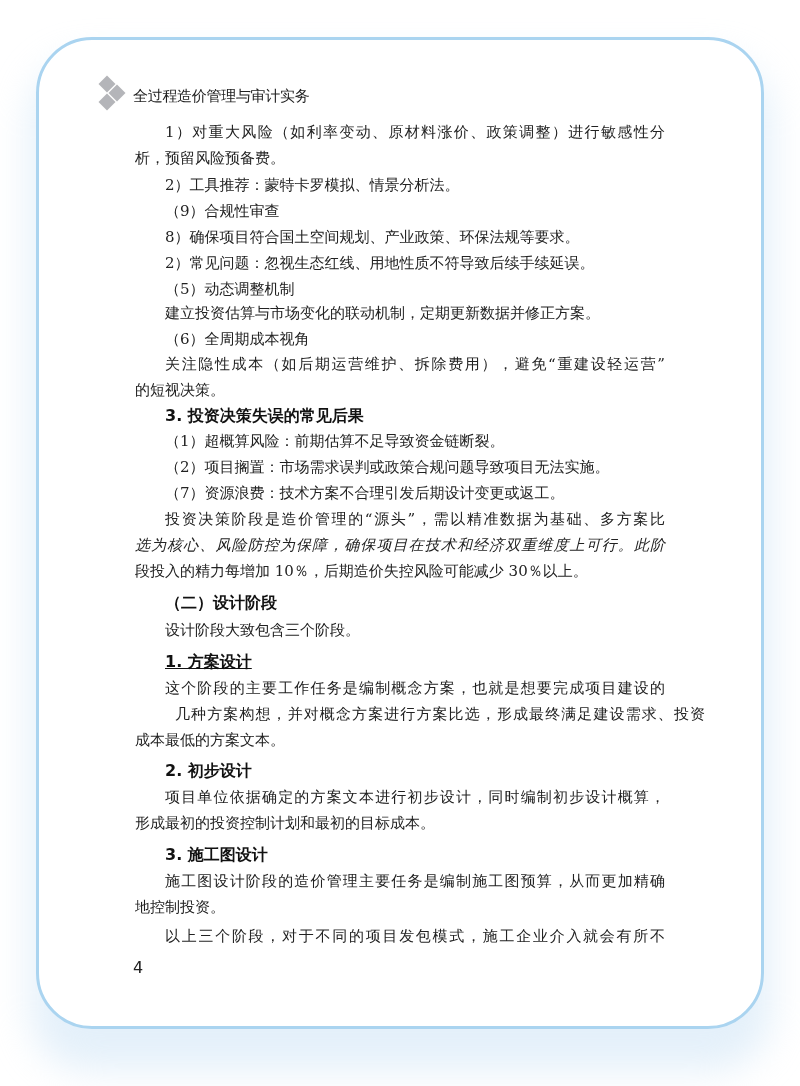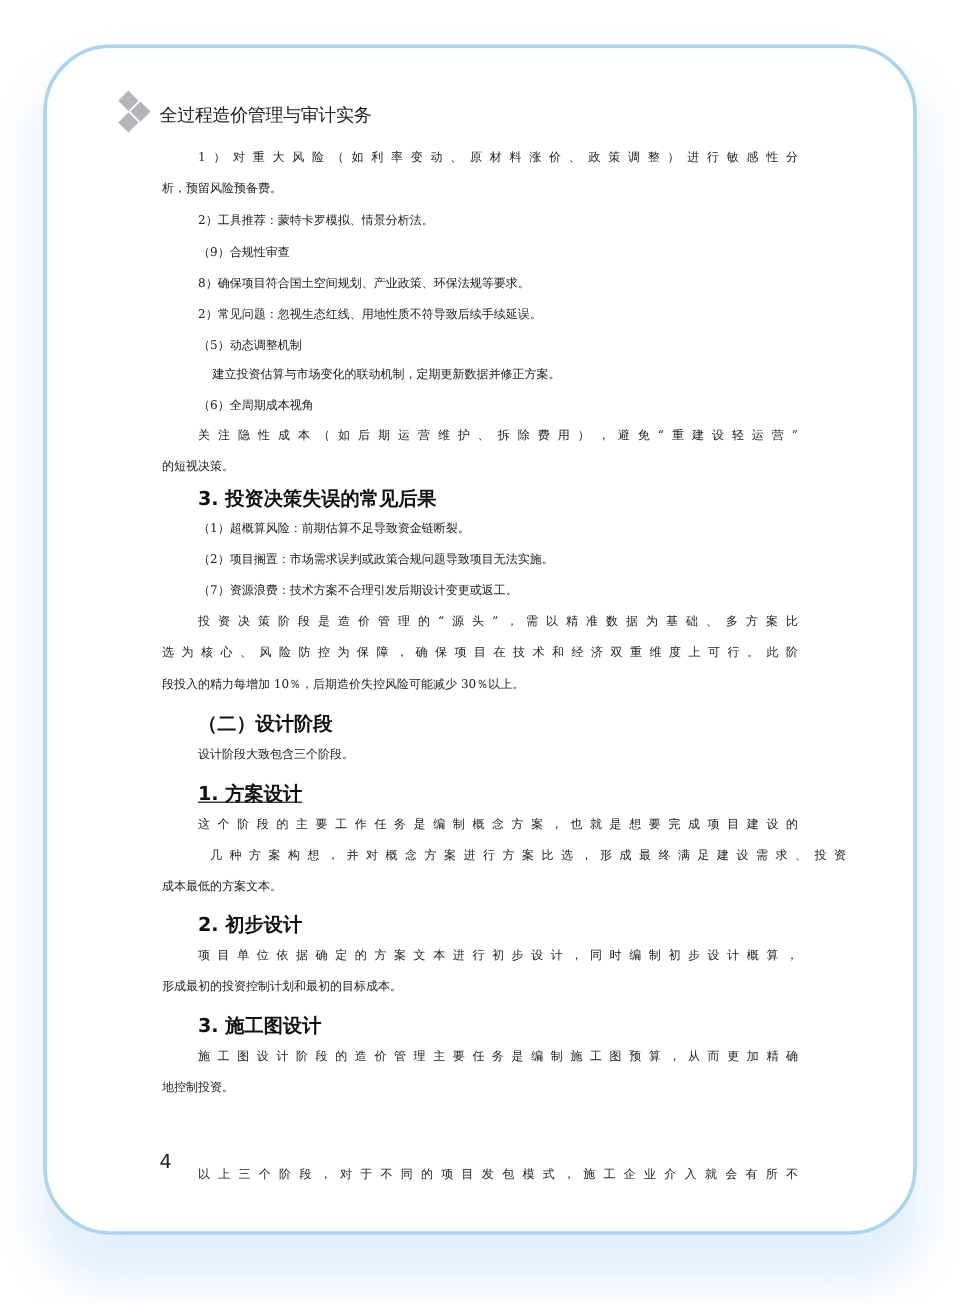--- a/index.html
+++ b/index.html
@@ -58,21 +58,21 @@
       font-family: "DejaVu Sans", "Liberation Sans", sans-serif;
       font-size: 15px;
       color: #222;
       letter-spacing: -0.3px;
     }
     .line {
       position: absolute;
       left: 135px;
       width: 530px;
       white-space: nowrap;
-      font-size: 10px;
+      font-size: 15px;
       color: #222;
       line-height: 20px;
       text-align: justify;
       text-align-last: justify;
       letter-spacing: 0;
     }
     .line.last {
       text-align-last: left;
     }
     .indent {
@@ -108,39 +108,39 @@
 </div>
 
 <div id="body-text">
   <div class="line indent" style="top: 122px;">1）对重大风险（如利率变动、原材料涨价、政策调整）进行敏感性分</div>
   <div class="line last" style="top: 148px;">析，预留风险预备费。</div>
   <div class="line indent last" style="top: 175px;">2）工具推荐：蒙特卡罗模拟、情景分析法。</div>
   <div class="line indent last" style="top: 201px;">（9）合规性审查</div>
   <div class="line indent last" style="top: 227px;">8）确保项目符合国土空间规划、产业政策、环保法规等要求。</div>
   <div class="line indent last" style="top: 253px;">2）常见问题：忽视生态红线、用地性质不符导致后续手续延误。</div>
   <div class="line indent last" style="top: 279px;">（5）动态调整机制</div>
-  <div class="line indent last" style="top: 303px; margin-left: 12px;">建立投资估算与市场变化的联动机制，定期更新数据并修正方案。</div>
+  <div class="line indent last" style="top: 303px;">建立投资估算与市场变化的联动机制，定期更新数据并修正方案。</div>
   <div class="line indent last" style="top: 329px;">（6）全周期成本视角</div>
   <div class="line indent" style="top: 354px;">关注隐性成本（如后期运营维护、拆除费用），避免“重建设轻运营”</div>
   <div class="line last" style="top: 380px;">的短视决策。</div>
   <div class="line indent last h" style="top: 406px;">3. 投资决策失误的常见后果</div>
   <div class="line indent last" style="top: 431px;">（1）超概算风险：前期估算不足导致资金链断裂。</div>
   <div class="line indent last" style="top: 457px;">（2）项目搁置：市场需求误判或政策合规问题导致项目无法实施。</div>
   <div class="line indent last" style="top: 483px;">（7）资源浪费：技术方案不合理引发后期设计变更或返工。</div>
   <div class="line indent" style="top: 509px;">投资决策阶段是造价管理的“源头”，需以精准数据为基础、多方案比</div>
-  <div class="line" style="top: 535px;">选为核心、风险防控为保障，确保项目在技术和经济双重维度上可行。此阶</div>
+  <div class="line" style="top: 535px; font-style: italic;">选为核心、风险防控为保障，确保项目在技术和经济双重维度上可行。此阶</div>
   <div class="line last" style="top: 561px;">段投入的精力每增加 10％，后期造价失控风险可能减少 30％以上。</div>
   <div class="line indent last h" style="top: 593px;">（二）设计阶段</div>
   <div class="line indent last" style="top: 620px;">设计阶段大致包含三个阶段。</div>
   <div class="line indent last h" style="top: 652px; text-decoration: underline;">1. 方案设计</div>
   <div class="line indent" style="top: 678px;">这个阶段的主要工作任务是编制概念方案，也就是想要完成项目建设的</div>
   <div class="line" style="top: 704px; margin-left: 40px;">几种方案构想，并对概念方案进行方案比选，形成最终满足建设需求、投资</div>
   <div class="line last" style="top: 730px;">成本最低的方案文本。</div>
   <div class="line indent last h" style="top: 761px;">2. 初步设计</div>
   <div class="line indent" style="top: 787px;">项目单位依据确定的方案文本进行初步设计，同时编制初步设计概算，</div>
   <div class="line last" style="top: 813px;">形成最初的投资控制计划和最初的目标成本。</div>
   <div class="line indent last h" style="top: 845px;">3. 施工图设计</div>
   <div class="line indent" style="top: 871px;">施工图设计阶段的造价管理主要任务是编制施工图预算，从而更加精确</div>
   <div class="line last" style="top: 897px;">地控制投资。</div>
-  <div class="line indent" style="top: 926px; margin-top: 44px;">以上三个阶段，对于不同的项目发包模式，施工企业介入就会有所不</div>
+  <div class="line indent" style="top: 926px;">以上三个阶段，对于不同的项目发包模式，施工企业介入就会有所不</div>
 </div>
 
 <div class="pnum">4</div>
 
 </body></html>

